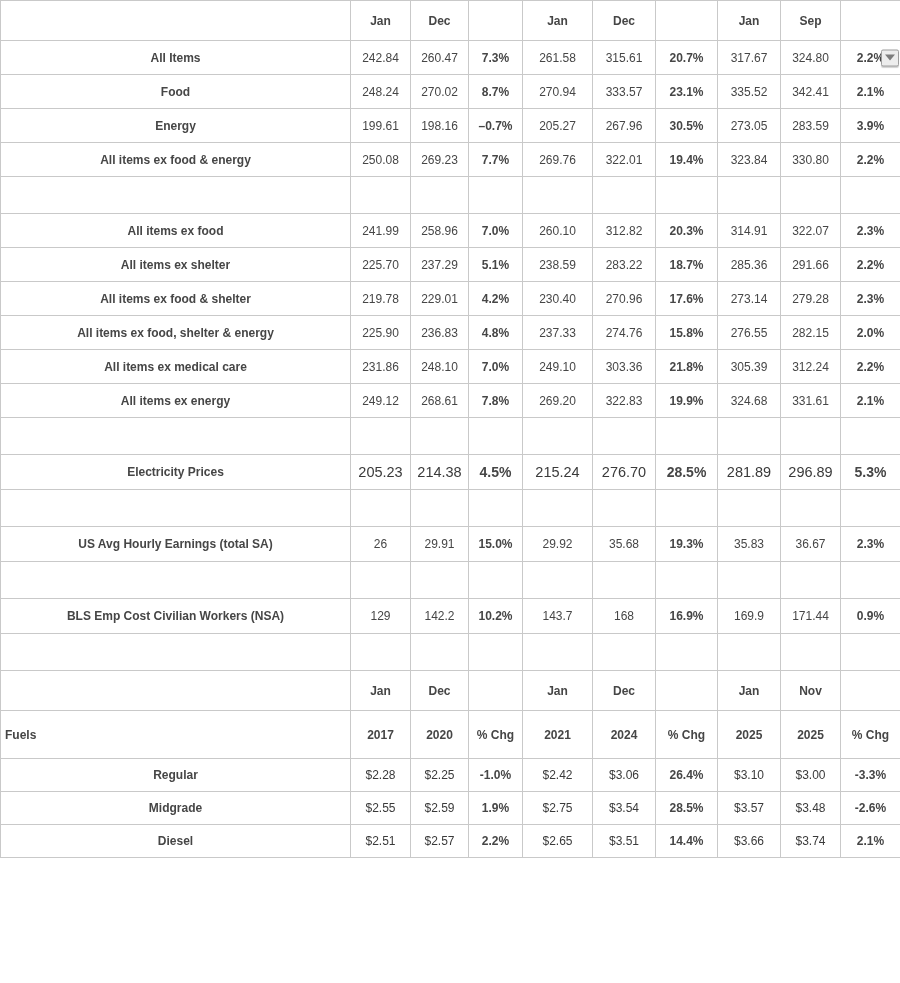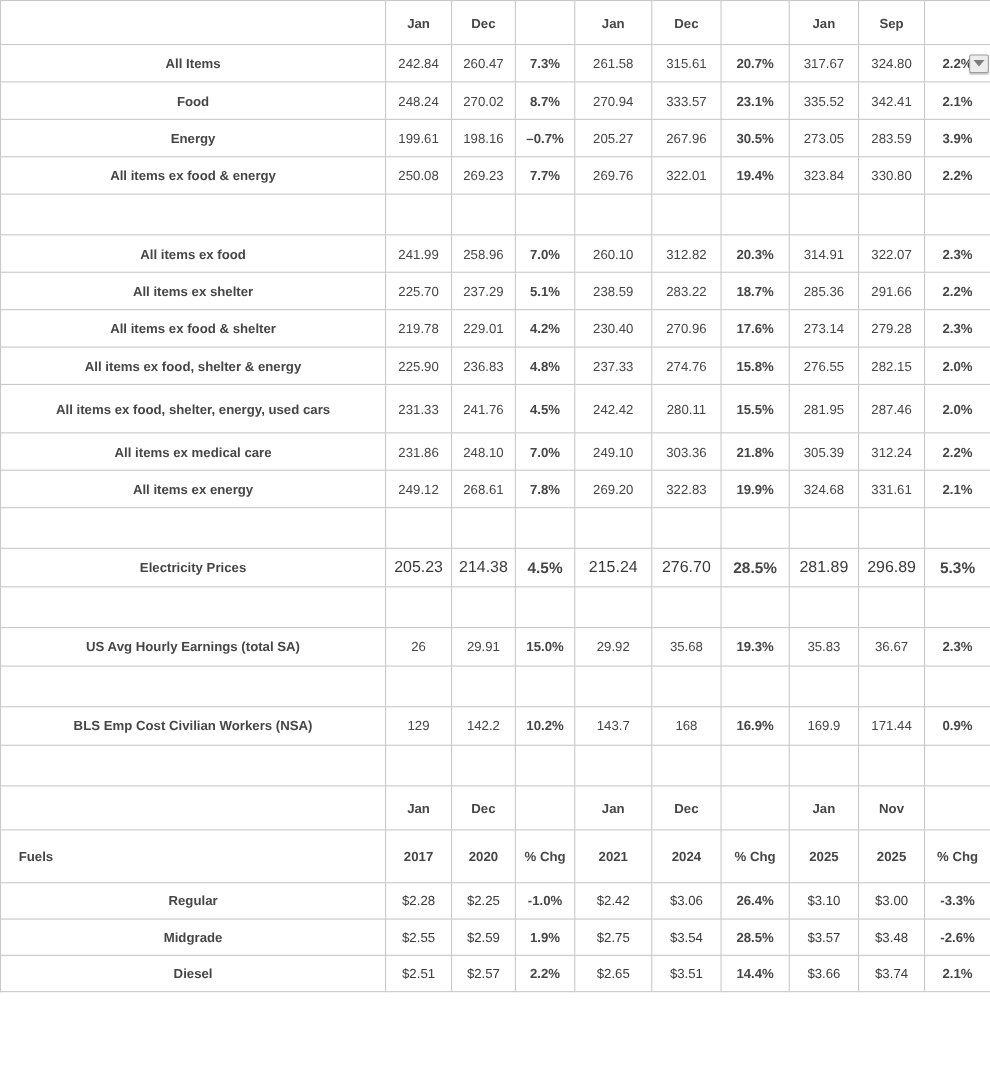--- a/index.html
+++ b/index.html
@@ -27,21 +27,21 @@
   .r-big td{height:34px;}
   .r-s   td{height:34px;}
   .r-f   td{height:32px;}
 
   
   td.cat{
     text-align:left;padding-left:5px;
     font-weight:bold;color:#000;font-size:13.5px;
   }
   .r-yh td.cat{text-align:center;padding-left:0;}
-  .r-yh2 td.cat{text-align:left;padding-left:16px;}
+  .r-yh2 td.cat{text-align:left;padding-left:4px;}
 
   
   td.hdr{font-weight:bold;color:#000;font-size:13.5px;}
 
   
   td.val.sm{font-size:12px;color:#464646;font-weight:normal;}
   
   td.val.lg{font-size:14.5px;color:#3a3a3a;font-weight:normal;}
   .r-f td.val.lg{font-size:12px;}
 
@@ -198,32 +198,20 @@
           <td class="val sm">225.90</td>
           <td class="val sm">236.83</td>
           <td class="pct">4.8%</td>
           <td class="val sm">237.33</td>
           <td class="val sm">274.76</td>
           <td class="pct">15.8%</td>
           <td class="val sm">276.55</td>
           <td class="val sm">282.15</td>
           <td class="pct">2.0%</td>
         </tr>
-        <tr class="r-dt">
-          <td class="cat">All items ex food, shelter, energy, used cars</td>
-          <td class="val sm">231.33</td>
-          <td class="val sm">241.76</td>
-          <td class="pct">4.5%</td>
-          <td class="val sm">242.42</td>
-          <td class="val sm">280.11</td>
-          <td class="pct">15.5%</td>
-          <td class="val sm">281.95</td>
-          <td class="val sm">287.46</td>
-          <td class="pct">2.0%</td>
-        </tr>
         <tr class="r-d">
           <td class="cat">All items ex medical care</td>
           <td class="val sm">231.86</td>
           <td class="val sm">248.10</td>
           <td class="pct">7.0%</td>
           <td class="val sm">249.10</td>
           <td class="val sm">303.36</td>
           <td class="pct">21.8%</td>
           <td class="val sm">305.39</td>
           <td class="val sm">312.24</td>

